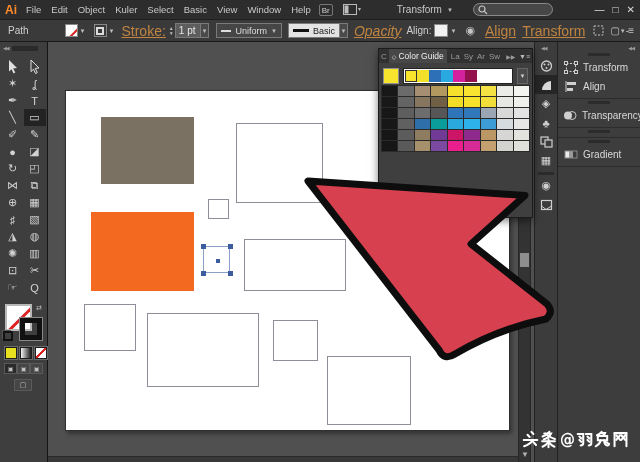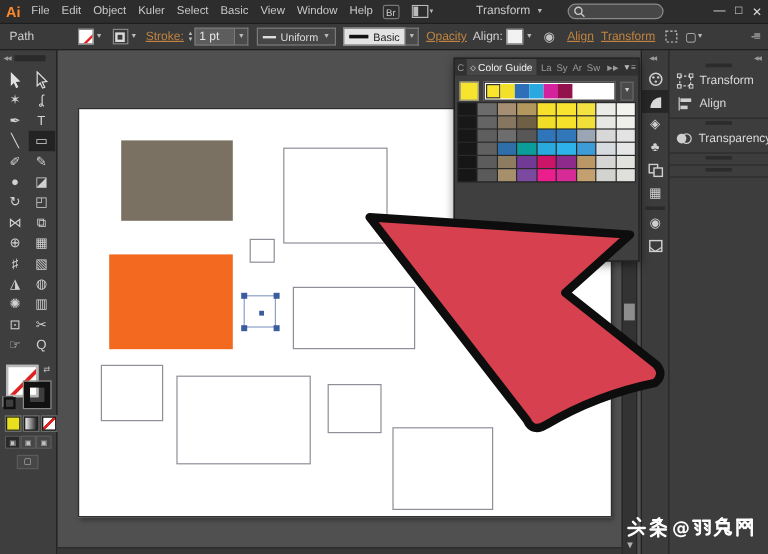--- a/index.html
+++ b/index.html
@@ -14,21 +14,21 @@
   .br-btn { color:#d0d0d0; font-size:8px; border:1px solid #777; border-radius:2px; padding:0 2px; margin-left:3px; height:12px; line-height:11px; }
   .ws-icon { margin-left:10px; display:inline-flex; align-items:center; }
   .essentials { color:#c9c9c9; font-size:10px; margin-left:34px; display:inline-flex; align-items:center; gap:5px; }
   .caret { font-size:6px; color:#bbb; }
   .searchbox { margin-left:20px; width:80px; height:13px; background:#474747; border:1px solid #8a8a8a; border-radius:7px; display:inline-flex; align-items:center; padding-left:4px; }
   .winbtns { margin-left:auto; margin-right:5px; color:#dcdcdc; font-size:10px; display:flex; gap:8px; align-items:center; }
 
   
   .controlbar { position:absolute; left:0; top:20px; width:640px; height:22px; background:#3a3a3a; border-bottom:1px solid #1a1a1a; display:flex; align-items:center; font-size:11px; color:#cfcfcf; }
   .cb-label { color:#cfcfcf; font-size:10px; }
-  .cb-link { color:#c08440; font-size:10px; text-decoration:underline; }
+  .cb-link { color:#c08440; font-size:14px; text-decoration:underline; }
   .swatchbtn { display:inline-flex; align-items:center; gap:2px; }
   .sw-none { width:13px; height:13px; background:#fff; border:1px solid #888; position:relative; overflow:hidden; }
   .sw-none::after { content:""; position:absolute; left:-2px; top:5px; width:24px; height:2px; background:#d22; transform:rotate(-45deg); }
   .sw-stroke { width:13px; height:13px; border:1px solid #888; background:#3a3a3a; display:flex; align-items:center; justify-content:center; }
   .sw-stroke i { display:block; width:8px; height:8px; border:2px solid #dcdcdc; }
   .dd { font-size:6px; color:#bbb; }
   .stepper { display:inline-flex; flex-direction:column; font-size:5px; color:#bbb; line-height:5px; margin-right:1px; }
   .field { height:15px; background:#5d5d5d; border:1px solid #7a7a7a; color:#e6e6e6; font-size:10px; display:inline-flex; align-items:center; padding:0 3px; }
   .fieldbtn { height:15px; width:11px; background:#4a4a4a; border:1px solid #7a7a7a; border-left:none; display:inline-flex; align-items:center; justify-content:center; }
   .combo { height:15px; border:1px solid #7a7a7a; background:#464646; display:inline-flex; align-items:center; gap:4px; padding:0 4px; font-size:9px; color:#ddd; }
@@ -203,21 +203,21 @@
         <span>Uniform</span>
         <span class="dd" style="margin-left:auto;">▼</span>
       </span>
     <span class="combo light" style="margin-left:6px; width:52px;">
         <span class="line-sm"></span>
         <span>Basic</span>
       </span>
       <span class="fieldbtn">
         <span class="dd">▼</span>
       </span>
-    <span class="cb-link" style="margin-left:6px;">Opacity</span>
+    <span class="cb-link" style="margin-left:6px;font-style:italic;">Opacity</span>
     <span class="cb-label" style="margin-left:5px;">Align:</span>
     <span class="swatchbtn" style="margin-left:3px;">
         <span class="sw-style"></span>
         <span class="dd">▼</span>
       </span>
     <span class="cb-icon" style="margin-left:9px;">◉</span>
     <span class="cb-link" style="margin-left:10px;">Align</span>
     <span class="cb-link" style="margin-left:6px;">Transform</span>
     <span class="cb-icon" style="margin-left:8px;">
         <svg width="11" height="11" viewBox="0 0 11 11">
@@ -400,20 +400,31 @@
             </div>
           </div>
           <div class="pgroup">
             <div class="pgrip">
               <i></i>
             </div>
           </div>
           <div class="pgroup">
             <div class="pgrip">
               <i></i>
+            </div>
+            <div class="prow">
+              <span class="picon">
+                <svg width="14" height="13" viewBox="0 0 14 13">
+                  <rect x="1" y="3" width="4" height="7" fill="#ececec"></rect>
+                  <rect x="5" y="3" width="4" height="7" fill="#9a9a9a"></rect>
+                  <rect x="9" y="3" width="4" height="7" fill="#3a3a3a"></rect>
+                  <rect x="1" y="3" width="12" height="7" fill="none" stroke="#888"></rect>
+                </svg>
+              </span>
+              <span class="plabel">Gradient</span>
             </div>
           </div>
         </div>
     </div>
   </div>
 
   <div class="colorguide">
     <div class="cg-tabs">
       <span class="cg-tab-frag">C</span>
       <span class="cg-tab-active">

